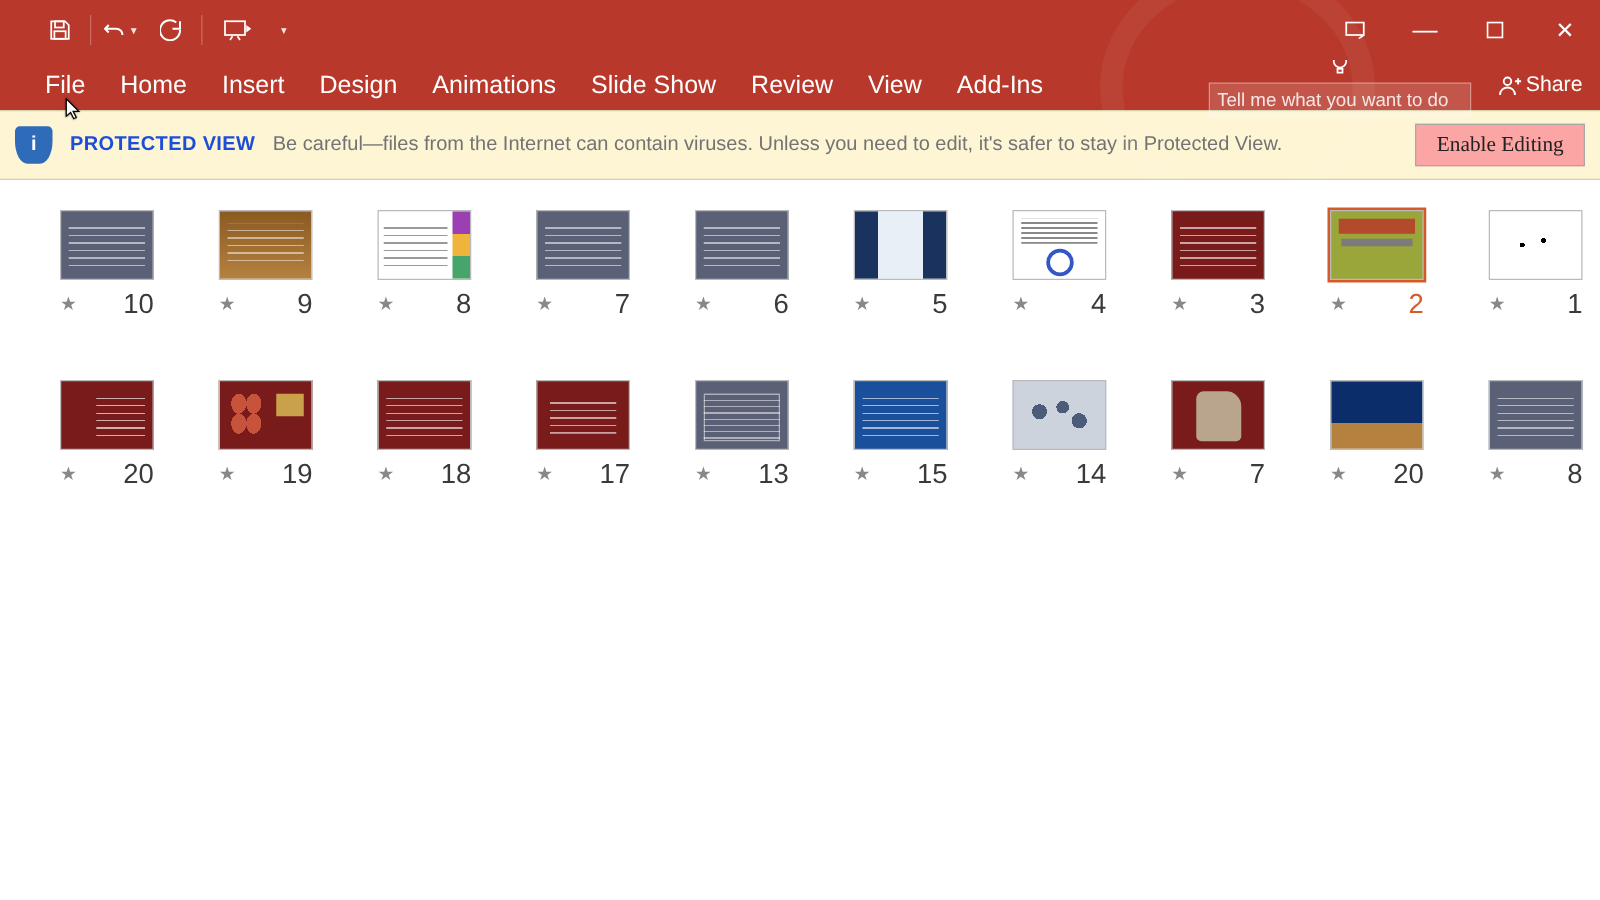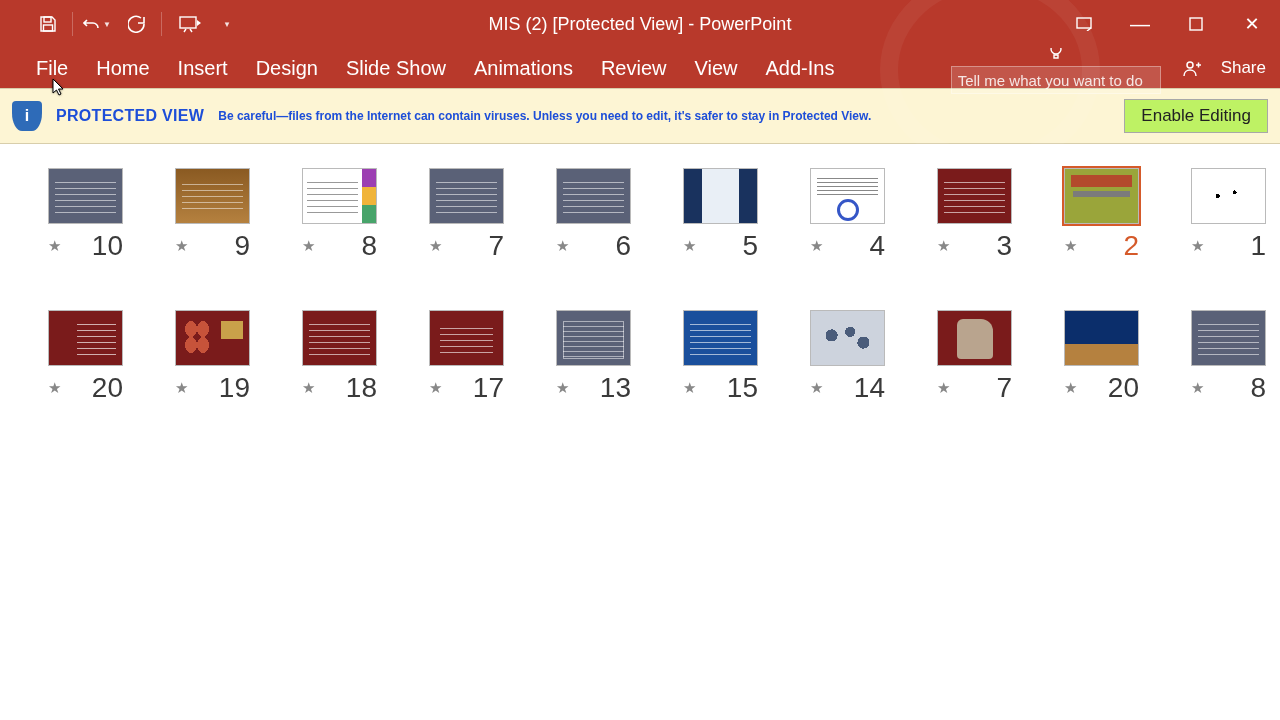--- a/index.html
+++ b/index.html
@@ -28,57 +28,57 @@
   align-items: center;
   padding-left: 22px;
   color: #fff;
   gap: 0;
 }
 .ribbon-tab { padding: 0 14px; height: 40px; display: flex; align-items: center; font-size: 20px; cursor: pointer; white-space: nowrap; }
 .ribbon-spacer { flex: 1; }
 .tell-me { display: flex; align-items: center; gap: 6px; padding: 0 8px; flex-direction: column; }
 .tell-me input { width: 210px; height: 28px; background: rgba(255,255,255,0.15); border: 1px solid rgba(255,255,255,0.35); color: #fff; padding: 0 6px; font-size: 15px; outline: none; }
 .tell-me input::placeholder { color: rgba(255,255,255,0.85); }
-.share-btn { display: flex; align-items: center; gap: 20px; padding: 0 14px; height: 40px; cursor: pointer; font-size: 17px; }
+.share-btn { display: flex; align-items: center; gap: 4px; padding: 0 14px; height: 40px; cursor: pointer; font-size: 17px; }
 
 .protected-bar {
   height: 56px;
   background: #fdf5d4;
   border-top: 1px solid #d8ceab;
   border-bottom: 1px solid #d8ceab;
   display: flex;
   align-items: center;
   padding: 0 12px;
   gap: 14px;
 }
 .shield-icon {
   width: 30px; height: 30px; background: #2e6bb8; border-radius: 4px 4px 10px 10px / 4px 4px 18px 18px;
   display: flex; align-items: center; justify-content: center; color: #fff; font-weight: bold; font-size: 16px;
   position: relative;
 }
 .protected-title { font-weight: 700; font-size: 16px; color: #1d4ed8; letter-spacing: .3px; }
-.protected-msg { font-size: 12px; color: #1d4ed8; line-height: 1.35; max-width: 860px; font-weight: bold; }
-.enable-btn { margin-left: auto; background: #bef264; border: 1px solid #a8a8a8; padding: 6px 16px; font-size: 17px; color: #222; cursor: pointer; }
+.protected-msg { font-size: 16px; color: #737373; line-height: 1.35; max-width: 860px; }
+.enable-btn { margin-left: auto; background: #fca5a5; border: 1px solid #a8a8a8; padding: 6px 16px; font-size: 17px; color: #222; cursor: pointer; font-family: Liberation Serif, serif; }
 
 .slide-area {
   background: #fff;
   height: calc(720px - 48px - 40px - 56px);
   padding: 24px 14px 20px 14px;
   overflow: auto;
   direction: rtl;
 }
 .slide-grid { display: flex; flex-wrap: wrap; gap: 16px 52px; direction: rtl; }
 .slide-cell { width: 75px; display: flex; flex-direction: column; align-items: stretch; margin-bottom: 32px; }
 .thumb {
   width: 75px; height: 56px; border: 1px solid #bababa; background: #fff; cursor: pointer; position: relative; overflow: hidden;
 }
 .thumb.selected { outline: 2px solid #d55a2a; outline-offset: 0; }
 .slide-meta { display: flex; align-items: center; justify-content: space-between; direction: ltr; margin-top: 6px; }
 .star { color: #888; font-size: 15px; }
-.slide-num { font-size: 28px; color: #3a3a3a; }
+.slide-num { font-size: 22px; color: #3a3a3a; }
 .slide-num.selected { color: #d55a2a; }
 
 
 .t-calligraphy { background: #fff; display:flex; align-items:center; justify-content:center; }
 .t-calligraphy::after { content:""; width:56px; height:36px; background:
   radial-gradient(circle at 30% 50%, #000 2px, transparent 2px),
   radial-gradient(circle at 60% 40%, #000 2px, transparent 2px);
   border:0; }
 .t-olive { background: #9aa53a; }
 .t-olive::before { content:""; display:block; height:12px; background:#b34a2c; margin:6px 6px 4px 6px; }
@@ -156,21 +156,20 @@
       <svg width="22" height="18" viewBox="0 0 22 18">
           <rect x="1" y="2" width="16" height="11" fill="none" stroke="#fff" stroke-width="1.4"></rect>
           <path d="M7 14l-2 3M11 14l2 3" stroke="#fff" stroke-width="1.4"></path>
           <path d="M18 5l4 3-4 3z" fill="#fff"></path>
         </svg>
     </div>
     <div class="qat-item" style="width:24px">
       <span class="dropdown-arrow" style="font-size:9px">▾</span>
     </div>
   </div>
-  <div class="title-text">MIS (2) [Protected View] - PowerPoint</div>
   <div class="win-controls">
     <div class="win-btn">
       <svg width="16" height="14" viewBox="0 0 16 14">
           <rect x="1" y="1" width="14" height="10" fill="none" stroke="#fff" stroke-width="1.4"></rect>
           <path d="M11 14l4-3" stroke="#fff" stroke-width="1.4"></path>
         </svg>
     </div>
     <div class="win-btn">
         <span style="font-size:20px;line-height:0">—</span>
       </div>
@@ -183,22 +182,22 @@
         <span style="font-size:18px">✕</span>
       </div>
   </div>
 </div>
 
 <div class="ribbon-tabs">
   <div class="ribbon-tab">File</div>
   <div class="ribbon-tab">Home</div>
   <div class="ribbon-tab">Insert</div>
   <div class="ribbon-tab">Design</div>
+  <div class="ribbon-tab">Animations</div>
   <div class="ribbon-tab">Slide Show</div>
-  <div class="ribbon-tab">Animations</div>
   <div class="ribbon-tab">Review</div>
   <div class="ribbon-tab">View</div>
   <div class="ribbon-tab">Add-Ins</div>
   <div class="ribbon-spacer"></div>
   <div class="tell-me">
     <svg width="16" height="18" viewBox="0 0 16 18">
         <circle cx="8" cy="7" r="5" fill="none" stroke="#fff" stroke-width="1.4"></circle>
         <path d="M6 13h4v3H6z" fill="none" stroke="#fff" stroke-width="1.4"></path>
       </svg>
     <input type="text" placeholder="Tell me what you want to do" style="">

